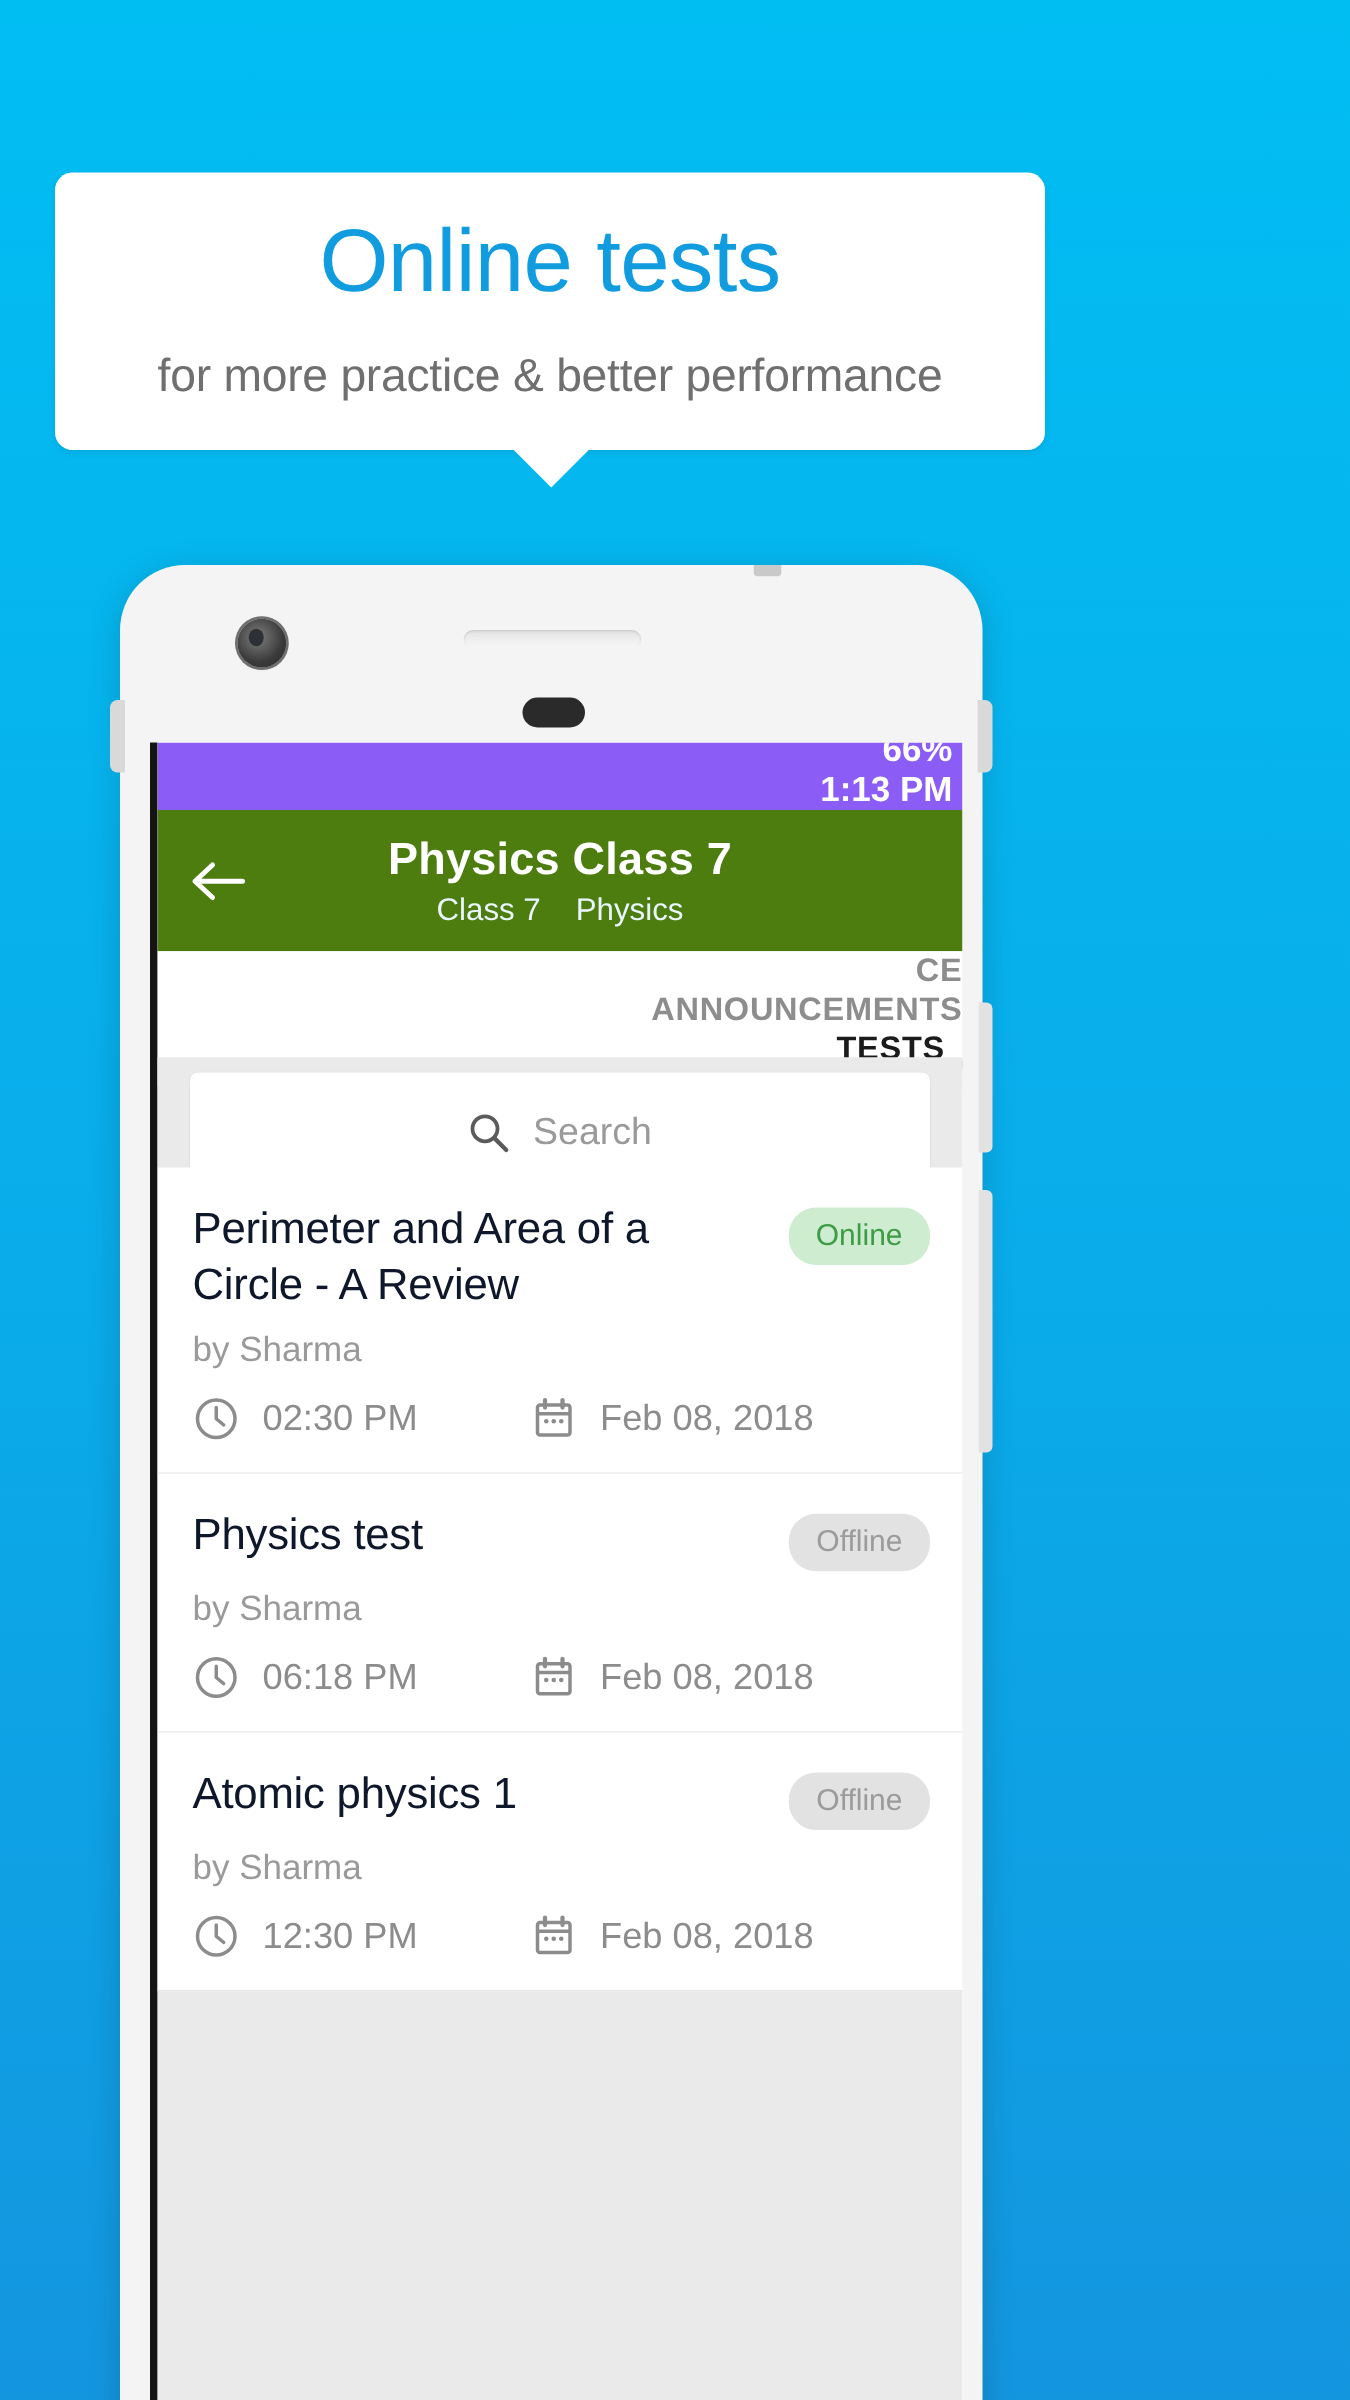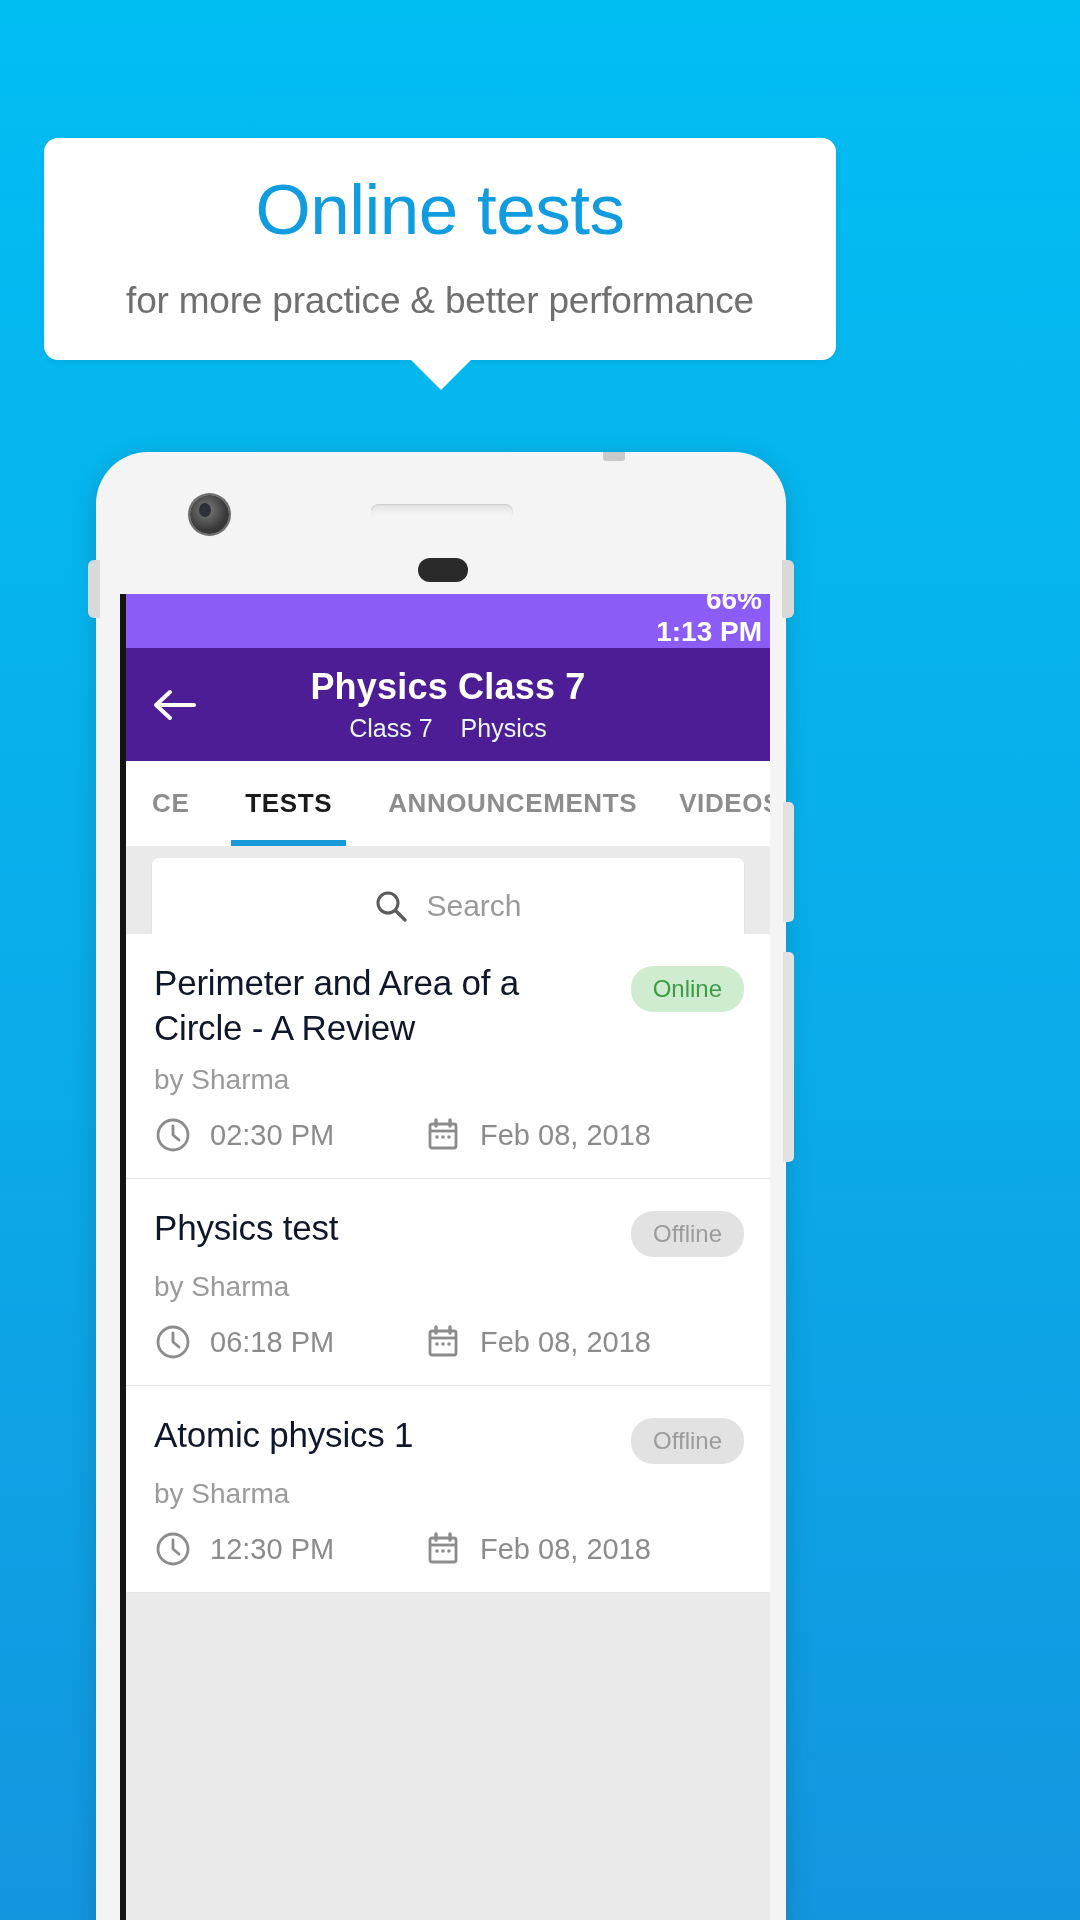--- a/index.html
+++ b/index.html
@@ -108,41 +108,42 @@
     font-size:28px;font-weight:700;color:#ffffff;letter-spacing:0px;
   }
   .sb-time{
     font-size:28px;font-weight:700;color:#ffffff;margin-left:10px;
   }
   .ic{display:block;}
 
   
   .appbar{
     position:absolute;left:0;top:54px;width:100%;height:113px;
-    background:#4c1d95;
+    background:#4d7c0f;
   }
   .back-arrow{
     position:absolute;left:26px;top:36px;width:46px;height:42px;cursor:pointer;
   }
   .appbar-title{
     position:absolute;left:0;top:18px;width:100%;text-align:center;
     font-size:36px;font-weight:700;color:#ffffff;letter-spacing:0.2px;
   }
   .appbar-sub{
     position:absolute;left:0;top:66px;width:100%;text-align:center;
     font-size:25px;font-weight:400;color:#eaf6fd;
   }
   .appbar-sub span{margin:0 14px;}
 
   
   .tabs{
     position:absolute;left:0;top:167px;width:100%;height:108px;
     background:#ffffff;
-    display:flex;align-items:flex-start;
+    display:flex;align-items:flex-end;
     box-shadow:0 2px 4px rgba(0,0,0,0.10);
+    flex-direction:column;
   }
   .tab{
     font-size:26px;font-weight:700;color:#8d8d8d;letter-spacing:0.6px;
     white-space:nowrap;position:relative;height:85px;
     display:flex;align-items:center;cursor:pointer;
   }
   .tab.active{color:#1b1b1b;}
   .tab.active::after{
     content:"";position:absolute;left:0;right:0;bottom:0;height:6px;background:#1b9ada;
   }
@@ -264,25 +265,25 @@
       <div class="appbar-title">Physics Class 7</div>
       <div class="appbar-sub">
         <span>Class 7</span><span>Physics</span>
       </div>
     </div>
 
     <div class="tabs">
       <div class="tab" style="margin-left:26px;">
           <span>CE</span>
         </div>
+      <div class="tab" style="margin-left:42px;">
+          <span>ANNOUNCEMENTS</span>
+        </div>
       <div class="tab active" style="margin-left:42px;padding:0 14px;">
           <span>TESTS</span>
-        </div>
-      <div class="tab" style="margin-left:42px;">
-          <span>ANNOUNCEMENTS</span>
         </div>
       <div class="tab" style="margin-left:42px;">
           <span>VIDEOS</span>
         </div>
     </div>
 
     <div class="content">
 
       <div class="searchwrap">
         <div class="searchbox">

